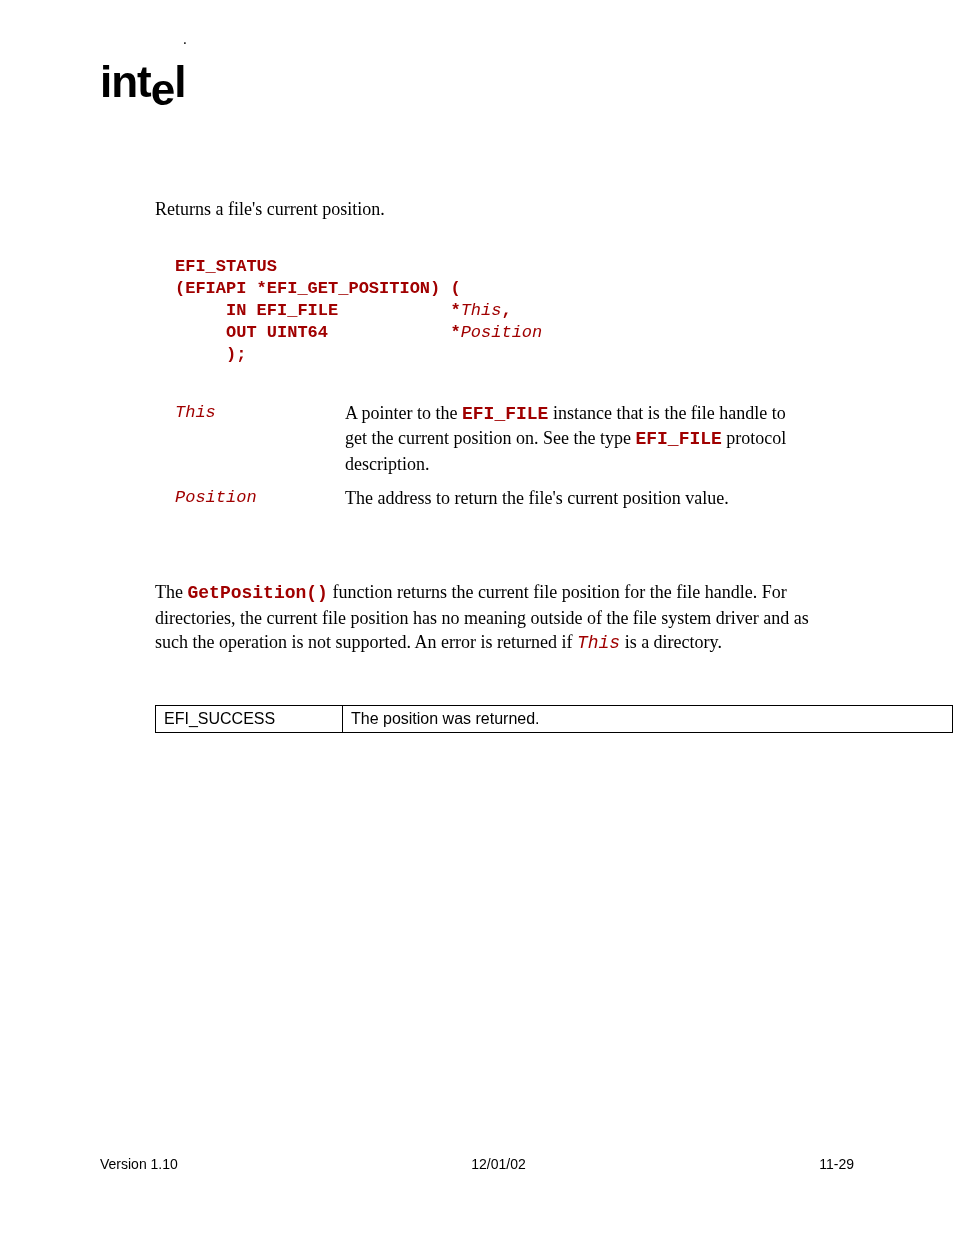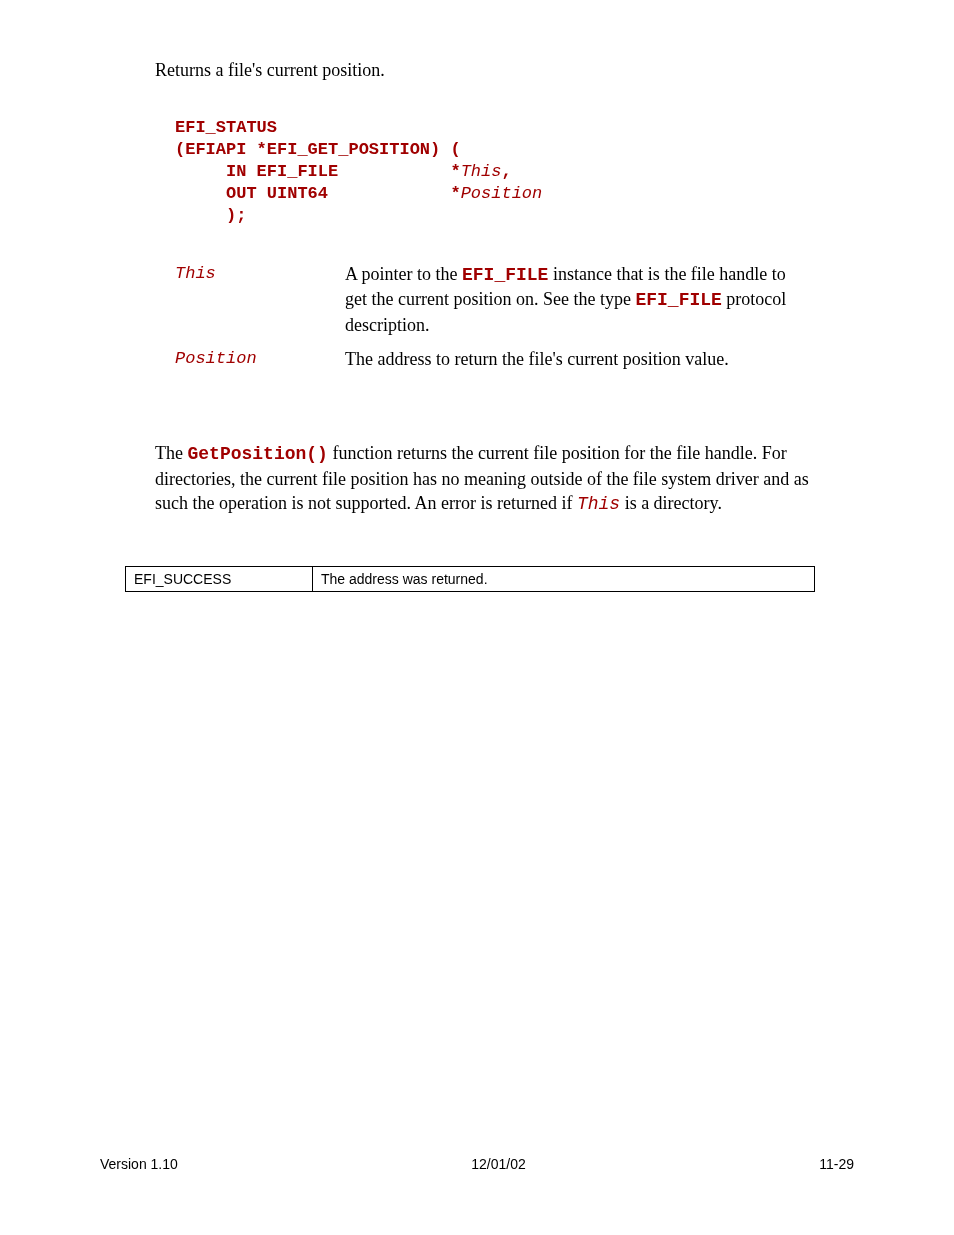--- a/index.html
+++ b/index.html
@@ -83,24 +83,24 @@
     font-weight: bold;
     color: #a00000;
   }
   .description .mono-italic {
     font-family: "Courier New", Courier, monospace;
     font-style: italic;
     color: #a00000;
   }
   table.status {
     border-collapse: collapse;
-    margin: 50px 0 0 25px;
-    width: 690px;
+    margin: 50px 0 0 55px;
+    width: 798px;
     font-family: Arial, Helvetica, sans-serif;
-    font-size: 14px;
+    font-size: 16px;
   }
   table.status td {
     border: 1px solid #000;
     padding: 4px 8px;
     vertical-align: top;
   }
   table.status td:first-child {
     width: 170px;
   }
   .footer {
@@ -112,20 +112,21 @@
     justify-content: space-between;
     font-family: Arial, Helvetica, sans-serif;
     font-size: 14px;
   }
 </style>
 </head>
 <body>
 
 <div class="page">
 
+  <div class="logo">int<span class="dropped">e</span>l<span style="font-size:10px;vertical-align:top;position:relative;top:-24px;left:-2px;">.</span></div>
 
   <p class="summary">Returns a file's current position.</p>
 
   <div class="proto"><span class="kw">EFI_STATUS</span>
 <span class="kw">(EFIAPI *EFI_GET_POSITION) (</span>
 <span class="kw">     IN EFI_FILE</span><span>           *</span><span class="arg">This</span><span>,</span>
 <span class="kw">     OUT UINT64</span><span>            *</span><span class="arg">Position</span>
 <span class="kw">     );</span></div>
 
   <div class="params">
@@ -138,21 +139,21 @@
       <div class="param-desc"><span>The address to return the file's current position value.</span></div>
     </div>
   </div>
 
   <p class="description"><span>The </span><span class="mono-bold">GetPosition()</span><span> function returns the current file position for the file handle.  For directories, the current file position has no meaning outside of the file system driver and as such the operation is not supported.  An error is returned if </span><span class="mono-italic">This</span><span> is a directory.</span></p>
 
   <table class="status">
     <tbody>
         <tr>
       <td>EFI_SUCCESS</td>
-      <td>The address was returned.</td>
+      <td>The position was returned.</td>
     </tr>
   </tbody>
     </table>
 
   <div class="footer">
     <span>Version 1.10</span>
     <span>12/01/02</span>
     <span>11-29</span>
   </div>
 

